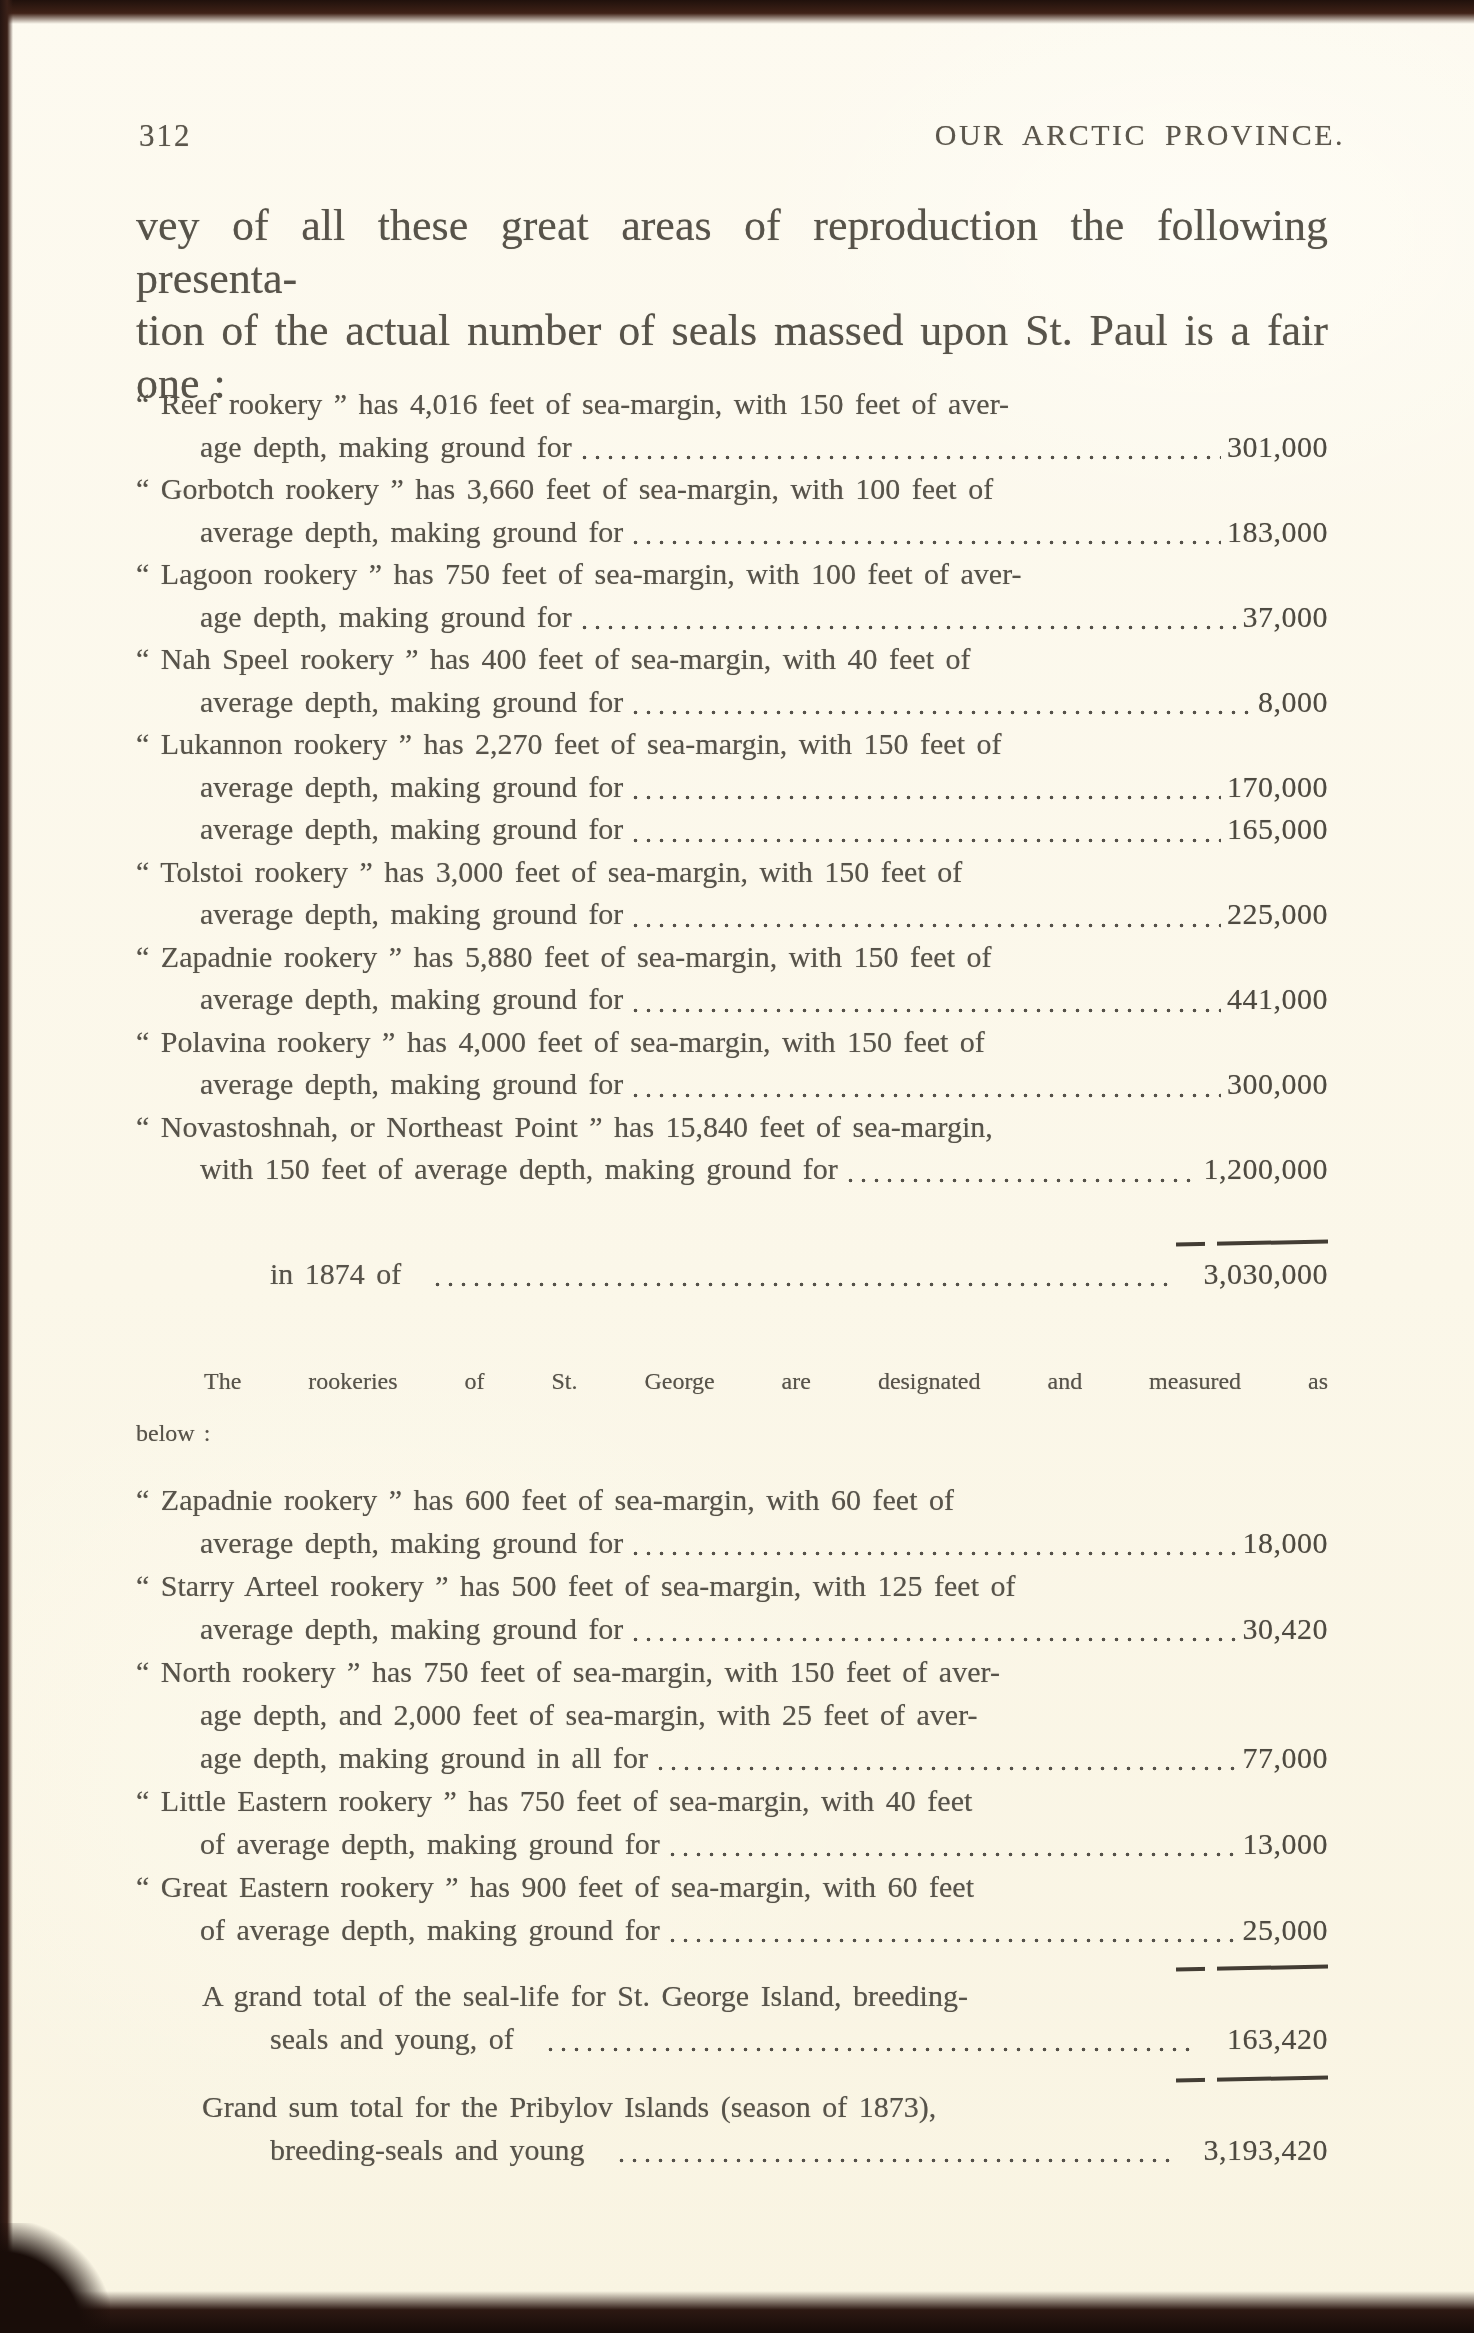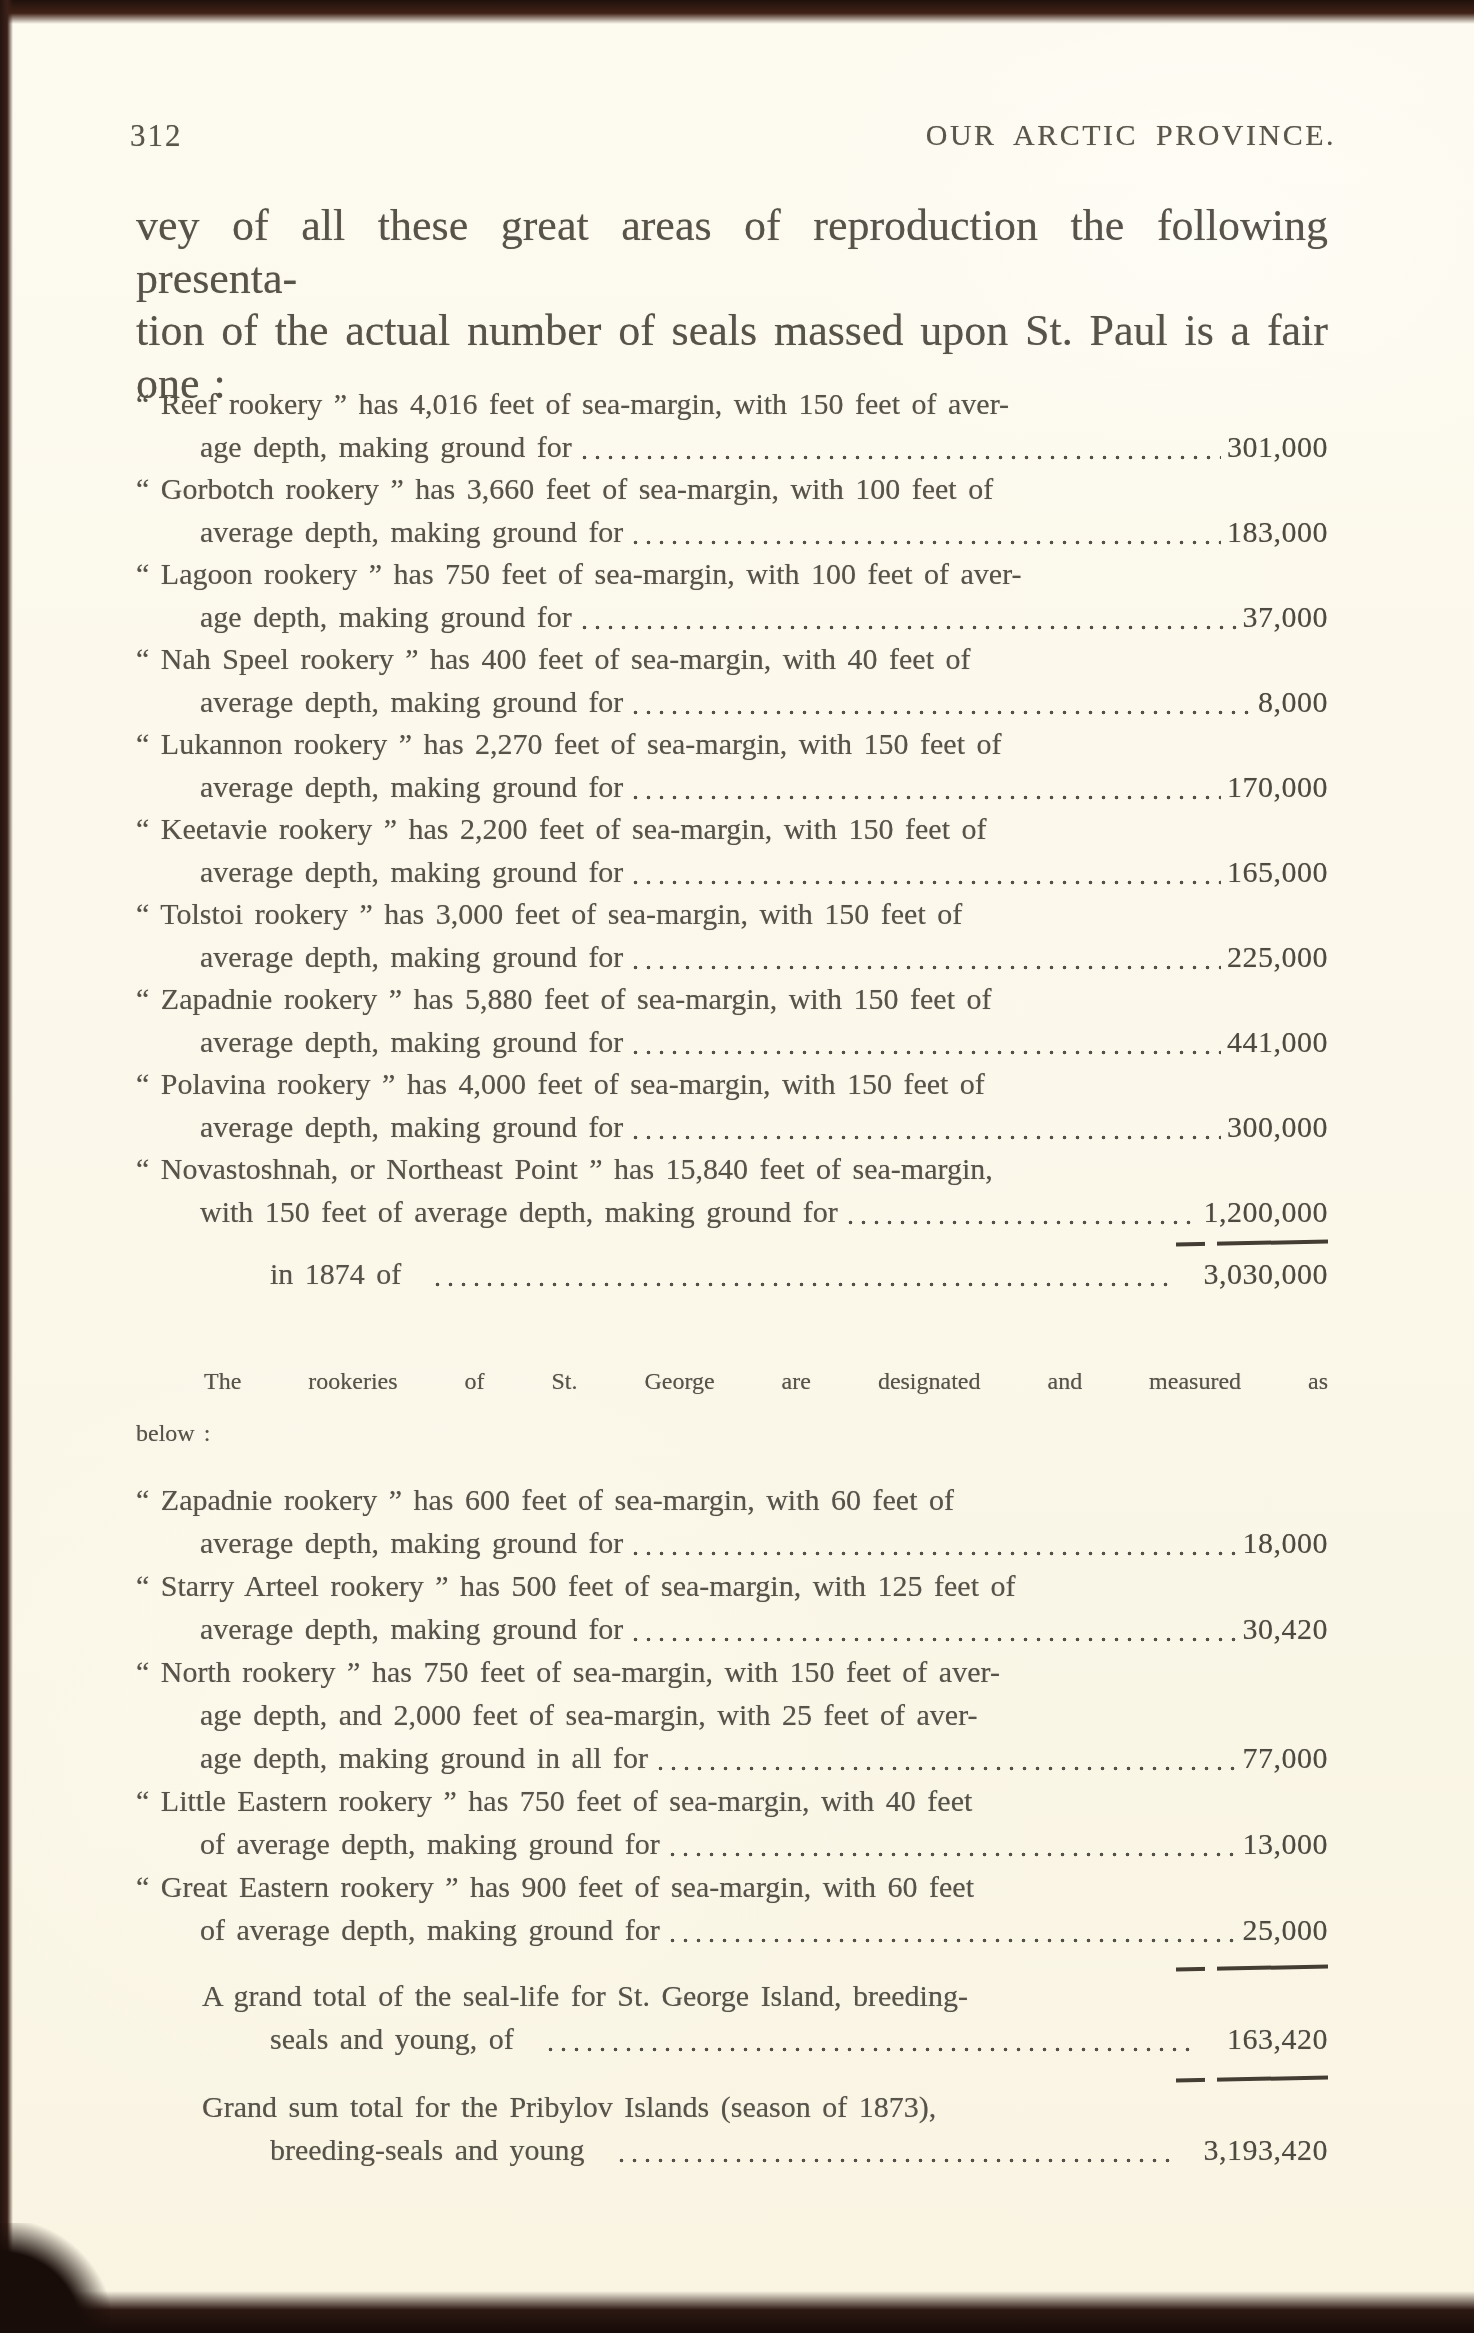--- a/index.html
+++ b/index.html
@@ -22,21 +22,21 @@
   .edge-top   { position:absolute; top:0; left:0; right:0; height:24px; z-index:5;
                 background:linear-gradient(180deg,#20110c 0%, #402217 55%, rgba(64,34,23,0) 100%); }
   .edge-left  { position:absolute; top:0; bottom:0; left:0; width:13px; z-index:5;
                 background:linear-gradient(90deg,#241410 0%, #3a2018 55%, rgba(58,32,24,0) 100%); }
   .edge-bottom{ position:absolute; bottom:0; left:0; right:0; height:42px; z-index:5;
                 background:linear-gradient(0deg,#150b08 0%, #2c1812 55%, rgba(44,24,18,0) 100%); }
   .corner-bl  { position:absolute; bottom:0; left:0; width:110px; height:110px; z-index:6;
                 background:radial-gradient(circle at 0% 100%, #190d09 52%, rgba(25,13,9,0) 74%); }
 
   
-  .header { position:absolute; top:118px; left:8px; width:100%; height:42px; }
+  .header { position:absolute; top:118px; left:17px; width:100%; height:42px; }
   .pageno { position:absolute; left:-14px; top:0; font-size:31px; letter-spacing:2px; color:#5b564c; }
   .running-title { position:absolute; left:0; width:100%; text-align:right;
                    font-size:30px; letter-spacing:2.5px; word-spacing:8px; color:#5b564c; }
 
   
   .intro { position:absolute; top:200px; left:0; width:100%;
            font-size:44px; line-height:52.5px; word-spacing:3px; }
   .jl { text-align:justify; text-align-last:justify; }
   .nw { white-space:nowrap; }
 
@@ -130,21 +130,20 @@
       <div>
         <div class="nw">“ Lukannon rookery ” has 2,270 feet of sea-margin, with 150 feet of</div>
         <div class="cont row">
           <span class="nw">average depth, making ground for</span>
           <span class="leader"></span>
           <span class="amount">170,000</span>
         </div>
       </div>
 
       <div>
-        <div class="nw">“ Keetavie rookery ” has 2,200 feet of sea-margin, with 150 feet of</div>
         <div class="cont row">
           <span class="nw">average depth, making ground for</span>
           <span class="leader"></span>
           <span class="amount">165,000</span>
         </div>
       </div>
 
       <div>
         <div class="nw">“ Tolstoi rookery ” has 3,000 feet of sea-margin, with 150 feet of</div>
         <div class="cont row">

